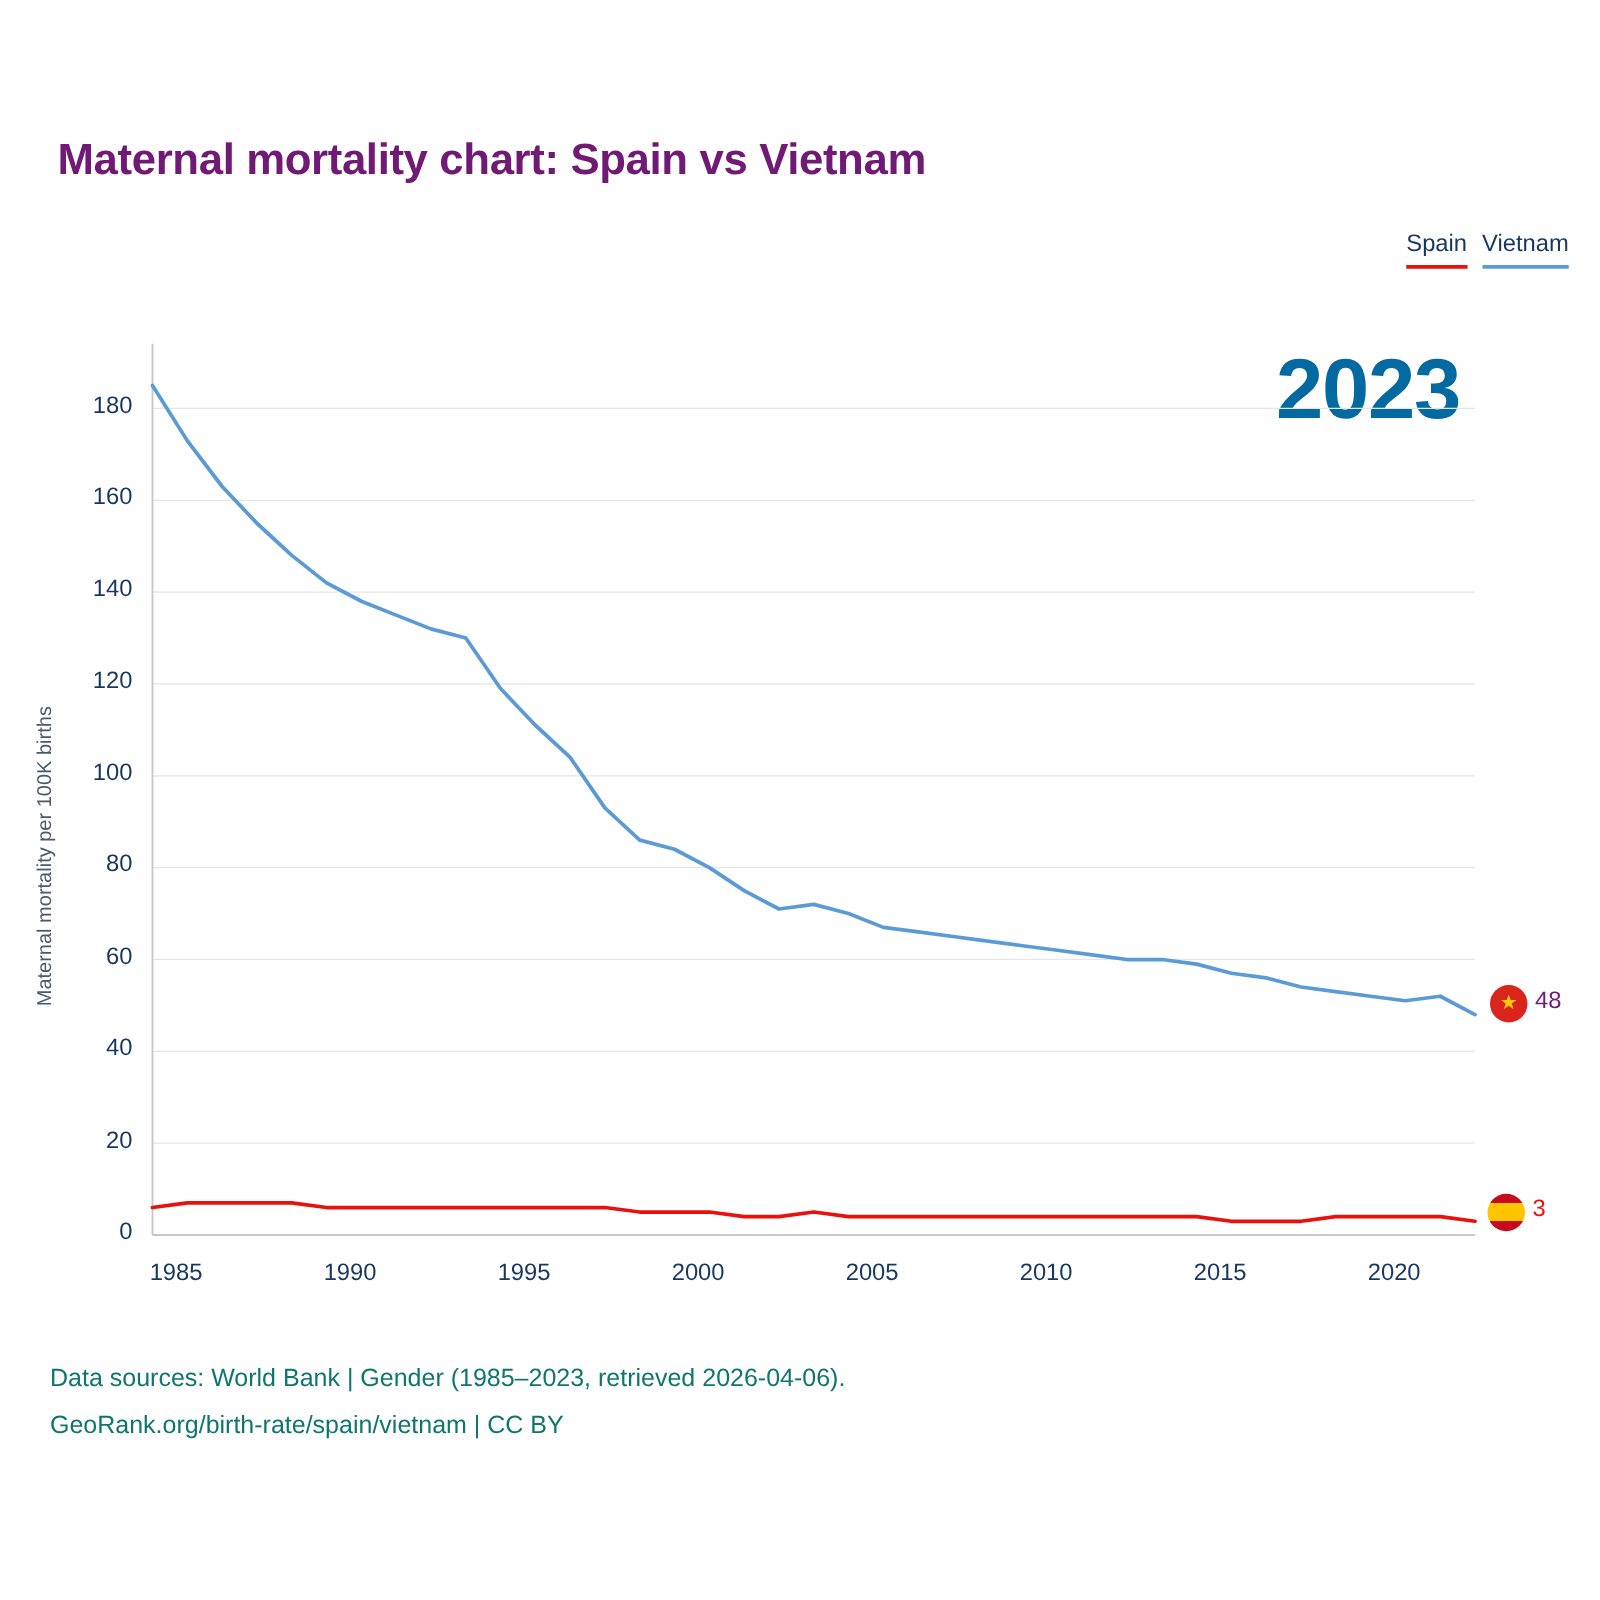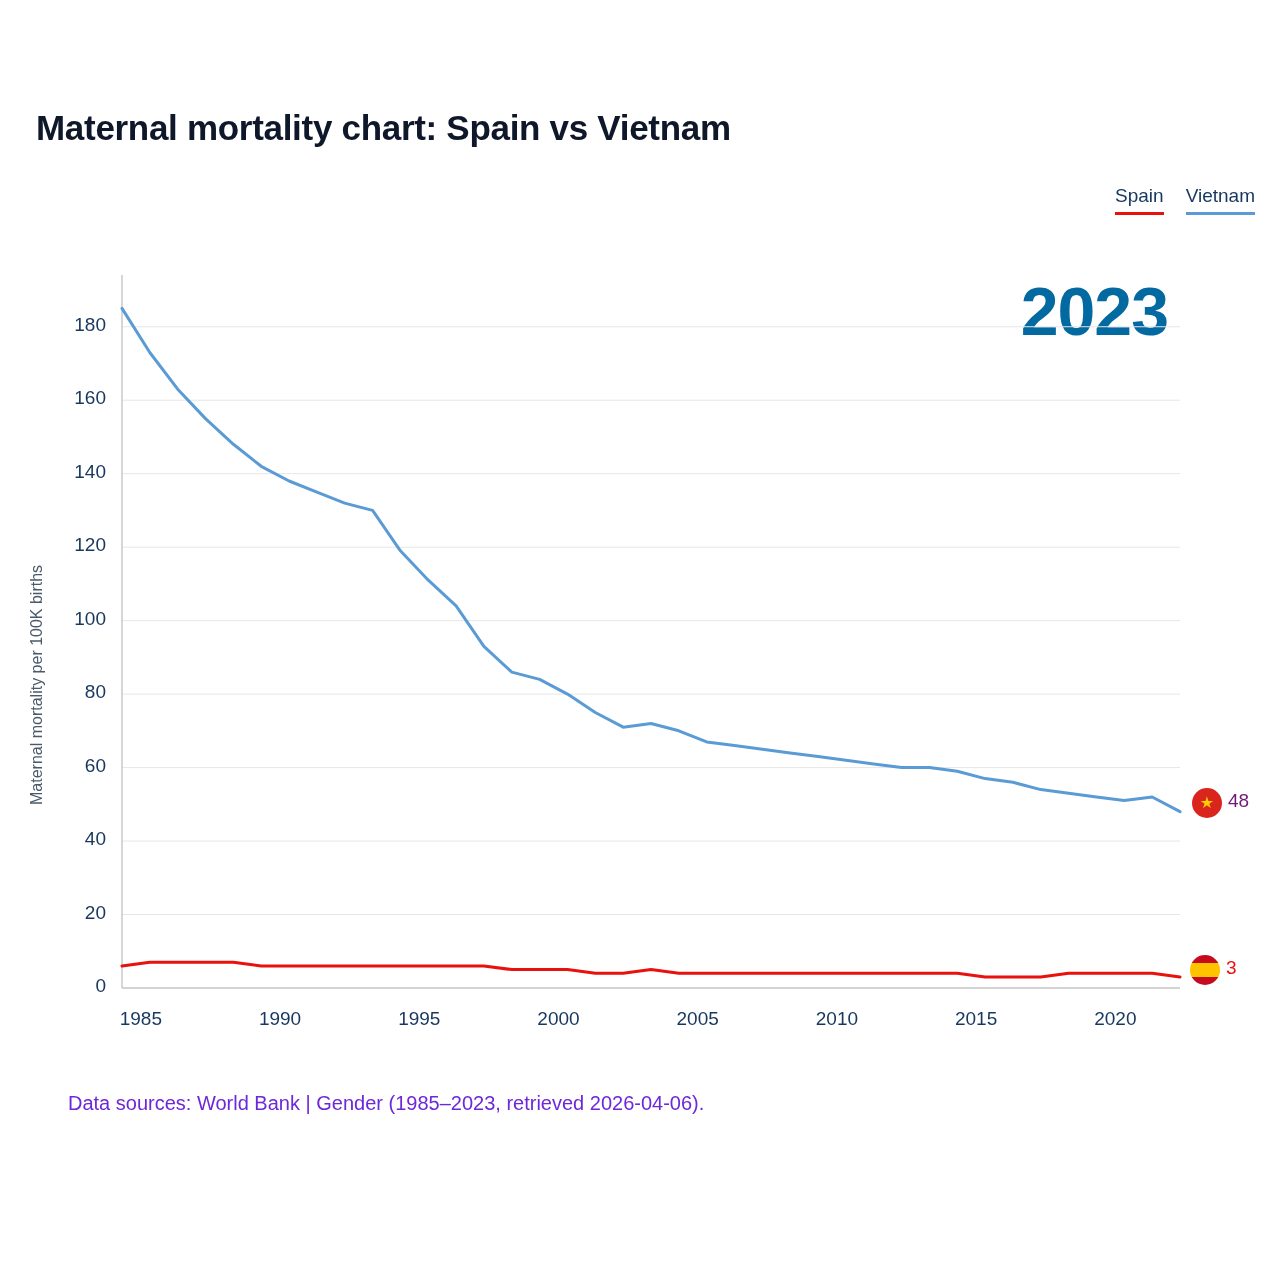--- a/index.html
+++ b/index.html
@@ -10,35 +10,35 @@
   body {
     width: 1280px;
     height: 1280px;
     font-family: "Liberation Sans", sans-serif;
     color: #1b3a5c;
     position: relative;
     overflow: hidden;
   }
   #page-title {
     position: absolute;
-    left: 36px;
+    left: 46px;
     top: 108px;
     font-size: 35px;
     font-weight: bold;
-    color: #0f172a;
+    color: #701a75;
     letter-spacing: -0.3px;
     white-space: nowrap;
     text-align: right;
   }
   #legend {
     position: absolute;
     right: 25px;
     top: 186px;
     display: flex;
-    gap: 22px;
+    gap: 12px;
     align-items: flex-start;
   }
   .legend-item {
     font-size: 19px;
     color: #17375e;
     padding-bottom: 5px;
     line-height: 1.1;
   }
   .legend-item.spain { border-bottom: 3px solid #e8110e; }
   .legend-item.vietnam { border-bottom: 3px solid #5b9bd5; }
@@ -108,23 +108,22 @@
     line-height: 1;
   }
   .flag-es {
     background: linear-gradient(to bottom, #c60b1e 0 26%, #ffc400 26% 74%, #c60b1e 74% 100%);
   }
   #footer {
     position: absolute;
     left: 40px;
     top: 1085px;
     font-size: 20px;
-    color: #6d28d9;
+    color: #0f766e;
     line-height: 1.85;
-    margin-left: 28px;
   }
   #footer div { white-space: nowrap; }
 </style>
 </head>
 <body>
 
 <div id="page-title">Maternal mortality chart: Spain vs Vietnam</div>
 
 <div id="legend">
   <div class="legend-item spain">Spain</div>
@@ -184,13 +183,14 @@
 <div class="flag flag-vn" style="left:1192px; top:788px;">
   <span class="star">★</span>
 </div>
 <div class="endlabel vietnam" style="left:1228px; top:790px;">48</div>
 
 <div class="flag flag-es" style="left:1190px; top:955px;"></div>
 <div class="endlabel spain" style="left:1226px; top:957px;">3</div>
 
 <div id="footer">
   <div>Data sources: World Bank | Gender (1985–2023, retrieved 2026-04-06).</div>
+  <div>GeoRank.org/birth-rate/spain/vietnam | CC BY</div>
 </div>
 
 </body></html>

